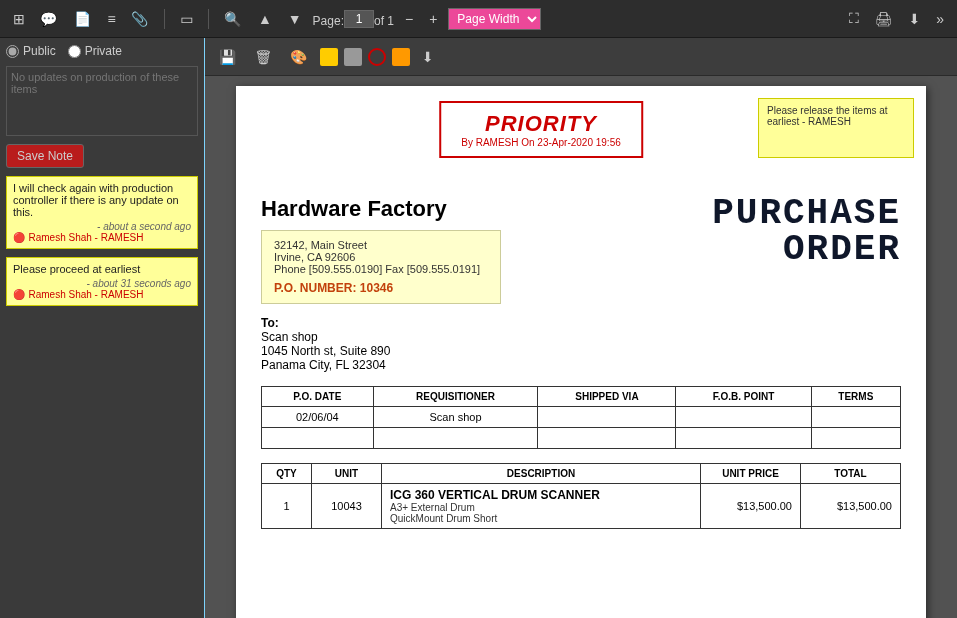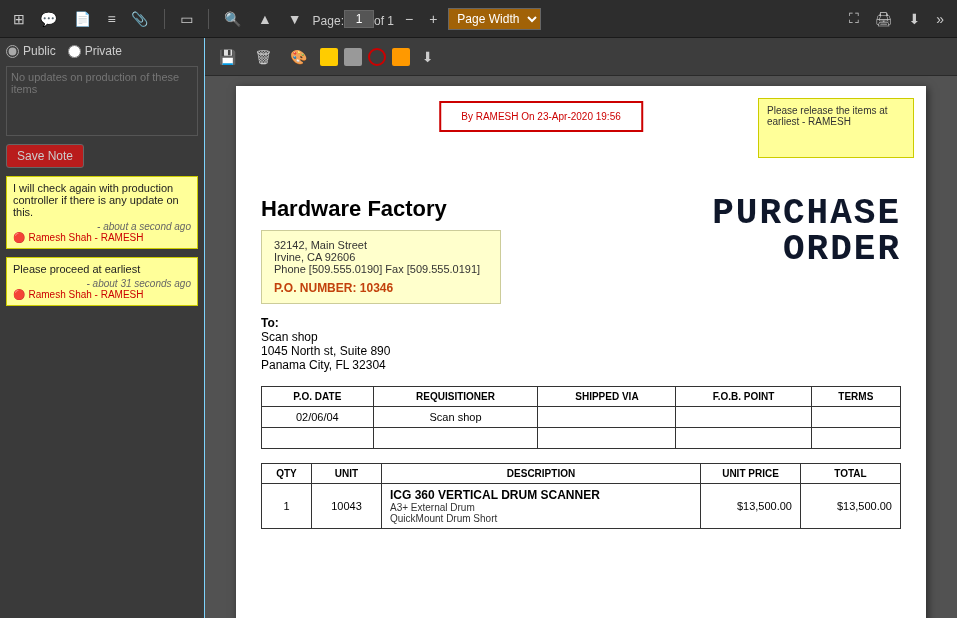--- a/index.html
+++ b/index.html
@@ -33,21 +33,21 @@
     .page-input {
       width: 30px;
       text-align: center;
       background: #555;
       border: 1px solid #666;
       color: #fff;
       font-size: 12px;
       padding: 1px 3px;
     }
     .page-width-select {
-      background: #a16207;
+      background: #ec4899;
       border: 1px solid #666;
       color: #fff;
       font-size: 12px;
       padding: 2px 4px;
     }
 
     
     .main-area {
       display: flex;
       flex: 1;
@@ -393,20 +393,21 @@
       <span class="pdf-tool-gray"></span>
       <span class="pdf-tool-circle"></span>
       <span class="pdf-tool-orange"></span>
       <span class="pdf-tool-icon">⬇</span>
     </div>
 
     <div class="pdf-content">
       <div class="doc-page">
 
         <div class="priority-box">
+          <div class="priority-title">PRIORITY</div>
           <div class="priority-subtitle">By RAMESH On 23-Apr-2020 19:56</div>
         </div>
 
         <div class="sticky-annotation">
           <span>Please release the items at earliest - RAMESH</span>
         </div>
 
         <div class="company-header">
           <div>
             <div class="company-name">Hardware Factory</div>

